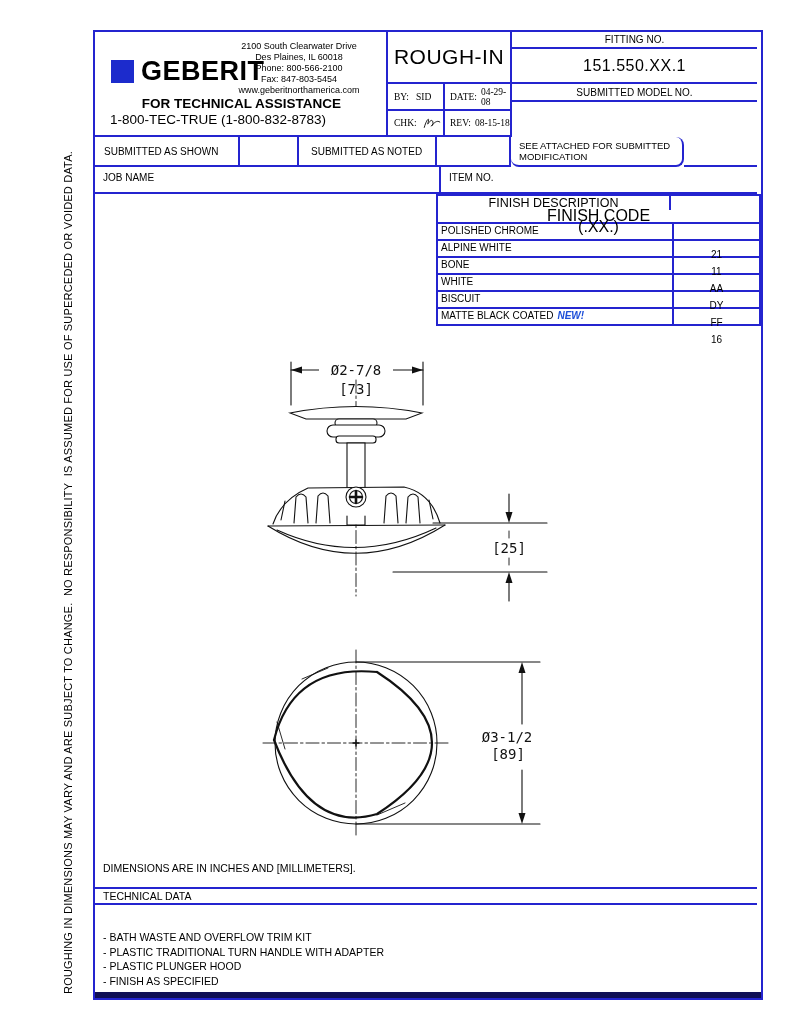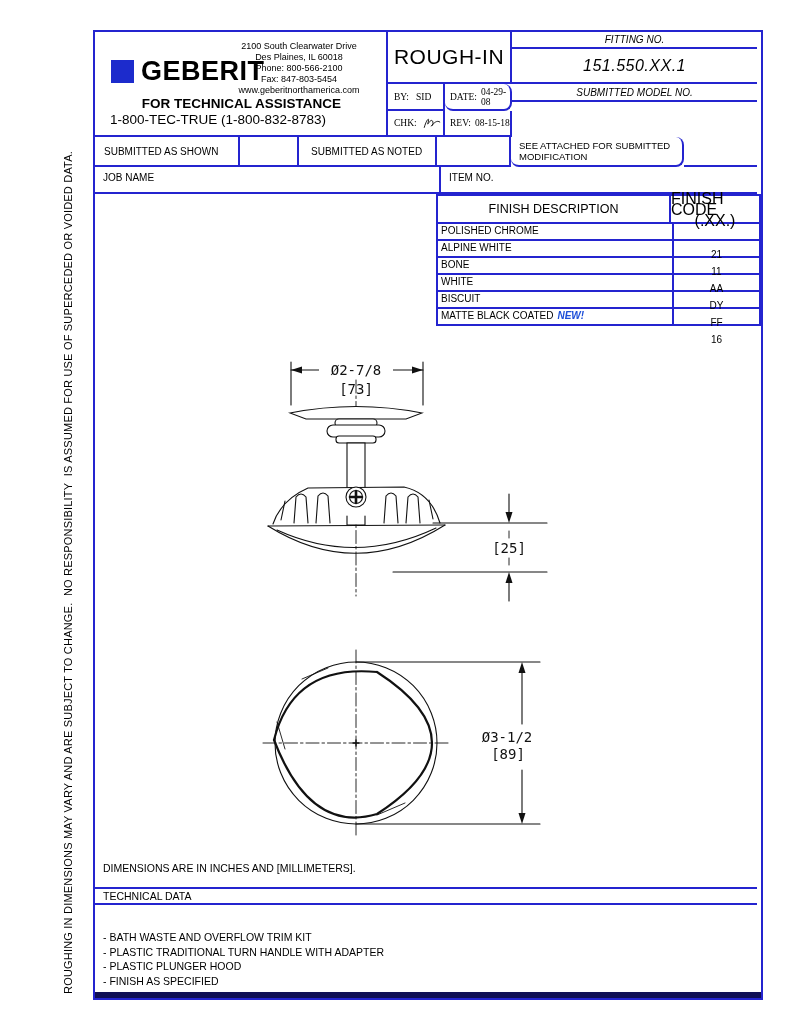--- a/index.html
+++ b/index.html
@@ -34,21 +34,21 @@
   .logo-square{width:23px;height:23px;background:#1c2bcc;margin-right:7px;}
   .logo-word{font-size:27px;font-weight:700;letter-spacing:.5px;color:#000;}
   .addr{position:absolute;left:118px;top:9px;width:172px;text-align:center;font-size:9px;line-height:11px;}
   .assist1{position:absolute;left:0;top:64px;width:293px;text-align:center;font-weight:700;font-size:13.5px;}
   .assist2{position:absolute;left:0;top:80px;width:246px;text-align:center;font-size:13.5px;}
   .roughin{font-size:21px;letter-spacing:.5px;}
   .fitnum{font-size:16px;letter-spacing:.5px;}
   .seeattached{font-size:9.5px;line-height:11.5px;padding-left:8px;display:flex;align-items:center;}
   
   .finish-table{position:absolute;left:341px;top:162px;width:321px;border:2px solid var(--blue);background:#fff;}
-  .ft-head{display:flex;border-bottom:2px solid var(--blue);height:26px;}
+  .ft-head{display:flex;border-bottom:2px solid var(--blue);height:26px;flex-direction:column;}
   .ft-h1{width:231px;border-right:2px solid var(--blue);display:flex;align-items:center;justify-content:center;font-size:12.5px;}
   .ft-h2{flex:1;display:flex;flex-direction:column;align-items:center;justify-content:center;font-size:16px;line-height:11px;}
   .ft-row{display:flex;border-bottom:2px solid var(--blue);height:15px;}
   .ft-row:last-child{border-bottom:none;}
   .ft-c1{width:231px;border-right:2px solid var(--blue);font-size:10px;padding:1px 0 0 3px;white-space:nowrap;}
   .ft-c2{flex:1;text-align:center;font-size:10px;padding-top:1px;margin-top:24px;}
   .new-badge{color:#1d4fd8;font-weight:700;font-style:italic;margin-left:4px;font-size:10px;}
   
   .tech-label-row{position:absolute;left:0;top:855px;width:662px;height:18px;border-top:2px solid var(--blue);border-bottom:2px solid var(--blue);display:flex;align-items:center;padding-left:8px;font-size:10.5px;box-sizing:border-box;}
   .tech-list{position:absolute;left:8px;top:898px;font-size:10.5px;line-height:14.5px;}
@@ -83,36 +83,36 @@
       <div class="assist1">FOR TECHNICAL ASSISTANCE</div>
       <div class="assist2">1-800-TEC-TRUE (1-800-832-8783)</div>
     </div>
 
     <div class="cell b-r b-b vc hc roughin" style="left:293px;top:0;width:124px;height:52px;">ROUGH-IN</div>
 
     <div class="cell b-r b-b vc sm" style="left:293px;top:52px;width:57px;height:27px;padding-left:6px;">
       <span>BY:</span>
       <span style="margin-left:7px;">SID</span>
     </div>
-    <div class="cell b-r b-b vc sm" style="left:350px;top:52px;width:67px;height:27px;padding-left:5px;border-radius:8px;">
+    <div class="cell b-r b-b vc sm" style="left:350px;top:52px;width:67px;height:27px;padding-left:5px;">
       <span>DATE:</span>
       <span style="margin-left:4px;">04-29-08</span>
     </div>
     <div class="cell b-r b-b vc sm" style="left:293px;top:79px;width:57px;height:26px;padding-left:6px;">
       <span>CHK:</span>
       <svg class="sig" width="28" height="20" viewBox="0 0 28 20">
         <path d="M4,16 C7,5 11,2 9,9 C7,16 11,5 14,7 C16,8.5 15,13 13,14 C16,10 20,6 24,9" fill="none" stroke="#111" stroke-width="1.2"></path>
       </svg>
     </div>
     <div class="cell b-r b-b vc sm" style="left:350px;top:79px;width:67px;height:26px;padding-left:5px;">
       <span>REV:</span>
       <span style="margin-left:4px;">08-15-18</span>
     </div>
 
-    <div class="cell b-b" style="left:417px;top:0;width:245px;height:102px;font-style:italic;">
+    <div class="cell b-b" style="left:417px;top:0;width:245px;height:102px;">
       <div class="cell b-b vc hc lbl" style="left:0;top:0;width:245px;height:17px;">FITTING NO.</div>
       <div class="cell b-b vc hc fitnum" style="left:0;top:17px;width:245px;height:35px;">151.550.XX.1</div>
       <div class="cell b-b vc hc lbl" style="left:0;top:52px;width:245px;height:18px;">SUBMITTED MODEL NO.</div>
       <div class="cell" style="left:0;top:70px;width:245px;height:33px;"></div>
     </div>
 
     <div class="cell b-r b-b vc lbl" style="left:0;top:105px;width:145px;height:30px;padding-left:9px;">SUBMITTED AS SHOWN</div>
     <div class="cell b-r b-b" style="left:145px;top:105px;width:59px;height:30px;"></div>
     <div class="cell b-r b-b vc lbl" style="left:204px;top:105px;width:138px;height:30px;padding-left:12px;">SUBMITTED AS NOTED</div>
     <div class="cell b-r b-b" style="left:342px;top:105px;width:74px;height:30px;"></div>

